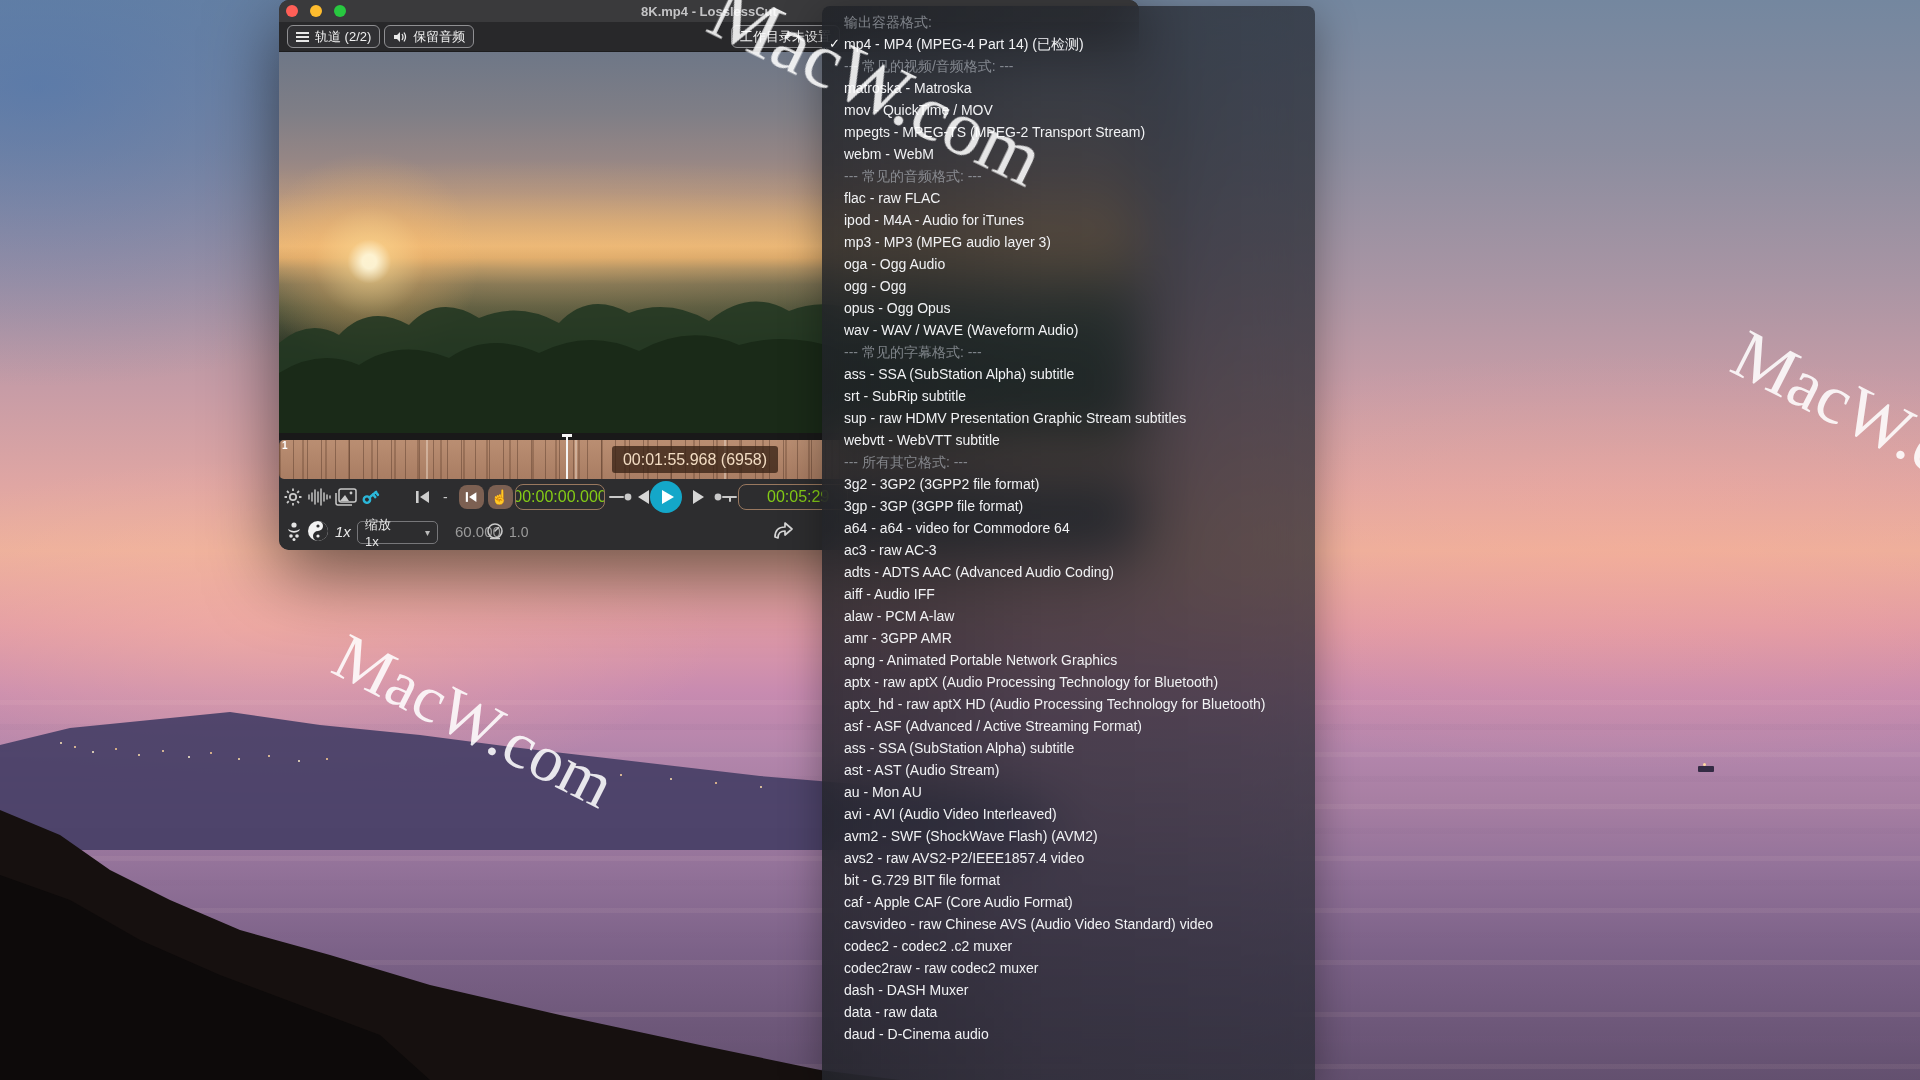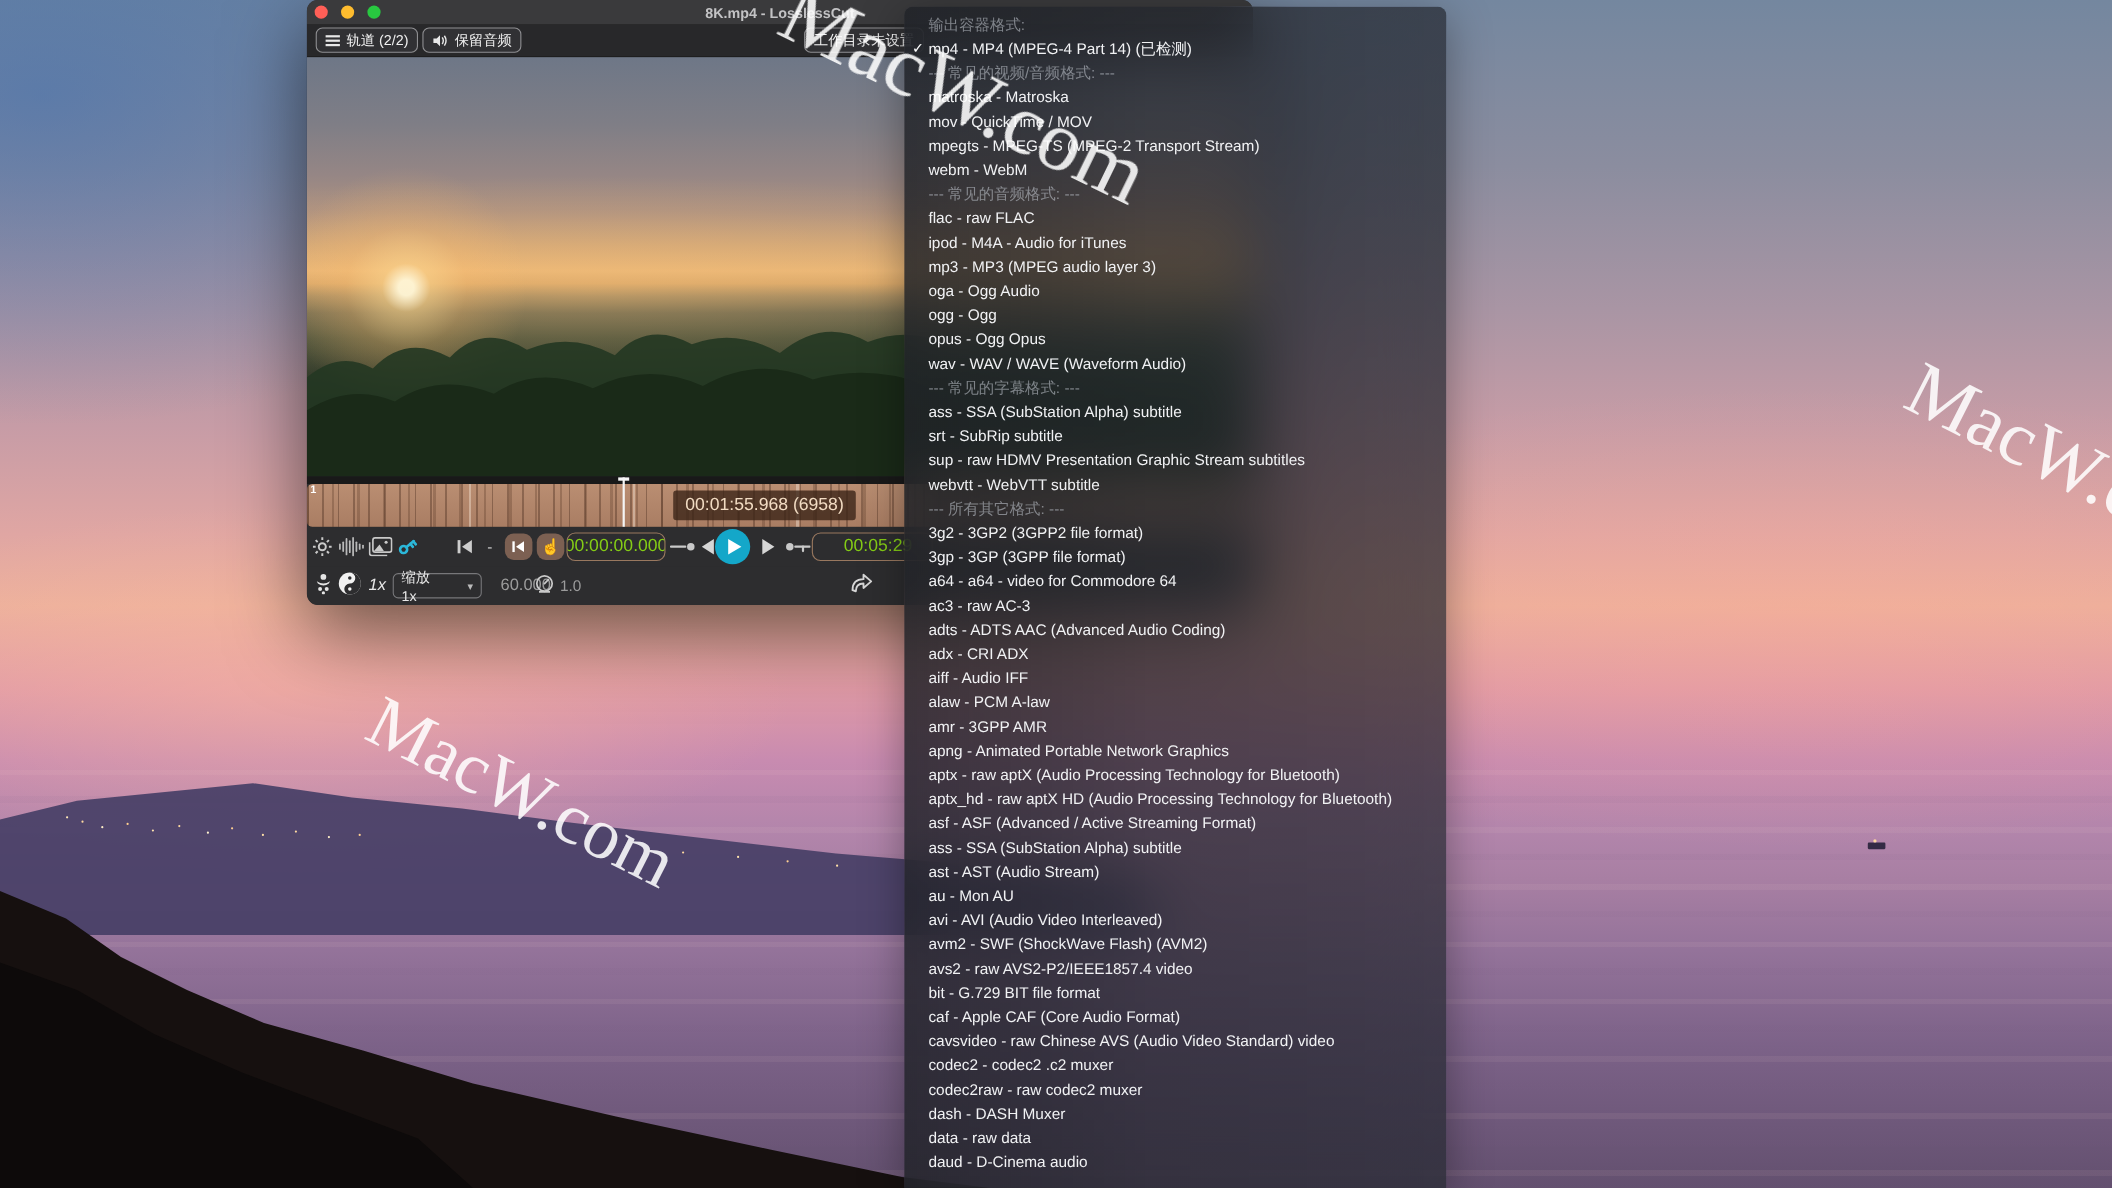--- a/index.html
+++ b/index.html
@@ -345,21 +345,20 @@
       <div class="dd-row dd-option"><span>ass - SSA (SubStation Alpha) subtitle</span></div>
       <div class="dd-row dd-option"><span>srt - SubRip subtitle</span></div>
       <div class="dd-row dd-option"><span>sup - raw HDMV Presentation Graphic Stream subtitles</span></div>
       <div class="dd-row dd-option"><span>webvtt - WebVTT subtitle</span></div>
       <div class="dd-row dd-header"><span>--- 所有其它格式:  ---</span></div>
       <div class="dd-row dd-option"><span>3g2 - 3GP2 (3GPP2 file format)</span></div>
       <div class="dd-row dd-option"><span>3gp - 3GP (3GPP file format)</span></div>
       <div class="dd-row dd-option"><span>a64 - a64 - video for Commodore 64</span></div>
       <div class="dd-row dd-option"><span>ac3 - raw AC-3</span></div>
       <div class="dd-row dd-option"><span>adts - ADTS AAC (Advanced Audio Coding)</span></div>
-      <div class="dd-row dd-option"><span>adx - CRI ADX</span></div>
       <div class="dd-row dd-option"><span>aiff - Audio IFF</span></div>
       <div class="dd-row dd-option"><span>alaw - PCM A-law</span></div>
       <div class="dd-row dd-option"><span>amr - 3GPP AMR</span></div>
       <div class="dd-row dd-option"><span>apng - Animated Portable Network Graphics</span></div>
       <div class="dd-row dd-option"><span>aptx - raw aptX (Audio Processing Technology for Bluetooth)</span></div>
       <div class="dd-row dd-option"><span>aptx_hd - raw aptX HD (Audio Processing Technology for Bluetooth)</span></div>
       <div class="dd-row dd-option"><span>asf - ASF (Advanced / Active Streaming Format)</span></div>
       <div class="dd-row dd-option"><span>ass - SSA (SubStation Alpha) subtitle</span></div>
       <div class="dd-row dd-option"><span>ast - AST (Audio Stream)</span></div>
       <div class="dd-row dd-option"><span>au - Mon AU</span></div>

